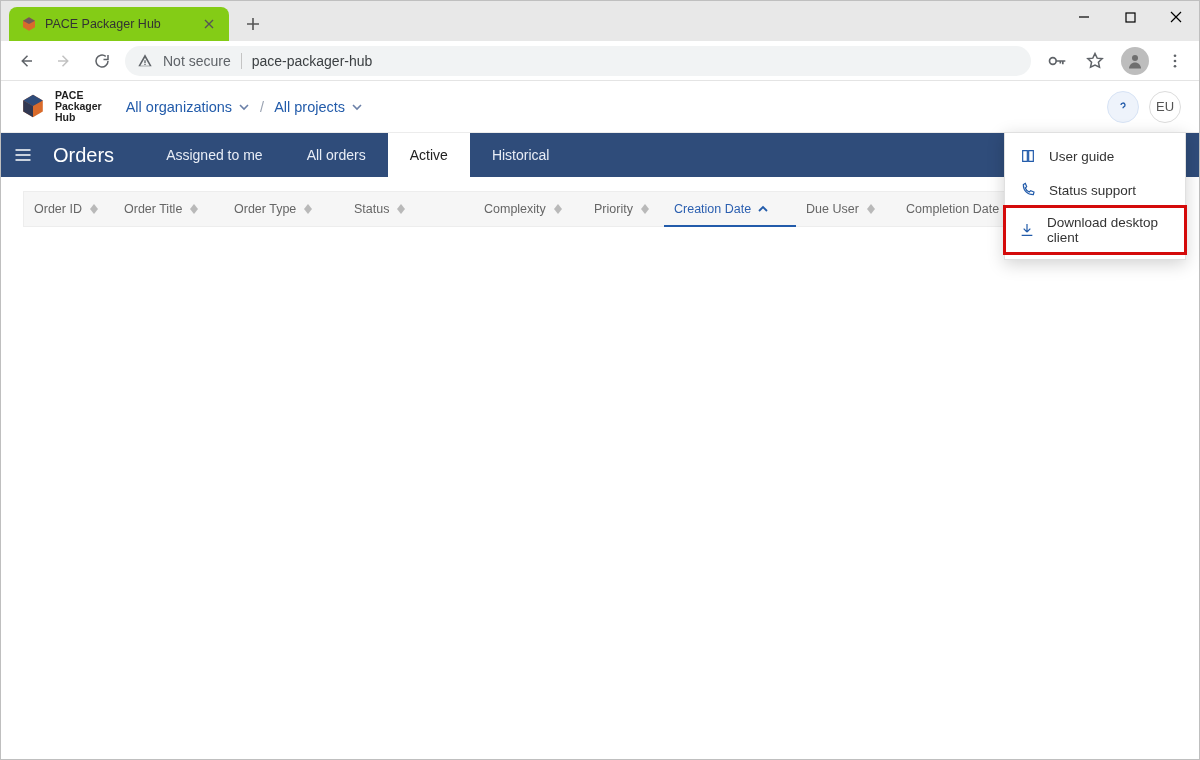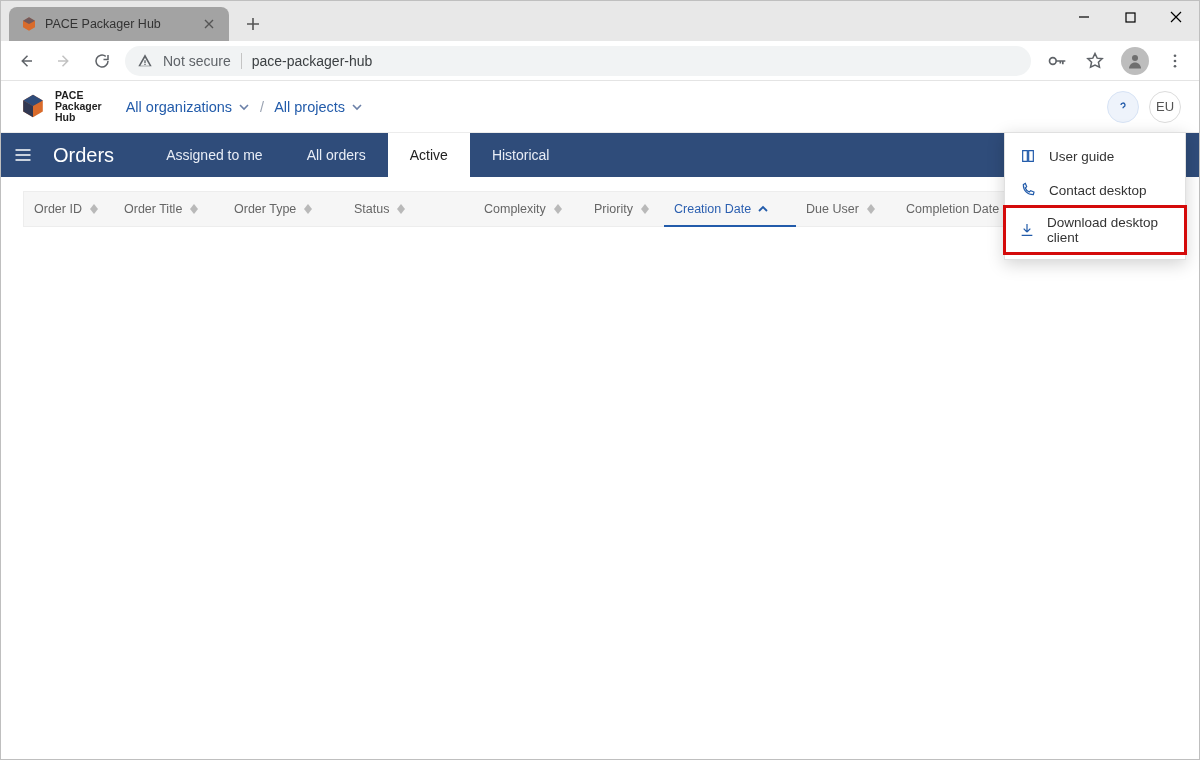--- a/index.html
+++ b/index.html
@@ -34,21 +34,21 @@
     align-items: flex-start;
     position: relative;
   }
   .tabs-region {
     display: flex;
     align-items: center;
     height: 40px;
     padding-left: 8px;
   }
   .browser-tab {
-    background: #a3a3a3;
+    background: #84cc16;
     height: 34px;
     margin-top: 6px;
     border-radius: 8px 8px 0 0;
     display: flex;
     align-items: center;
     padding: 0 12px;
     gap: 8px;
     min-width: 220px;
     font-size: 12.5px;
   }
@@ -352,21 +352,21 @@
         </svg>
     </span>
     <span>User guide</span>
   </div>
   <div class="mi">
     <span class="ico">
       <svg width="16" height="16" viewBox="0 0 24 24">
           <path fill="none" stroke="#225baa" stroke-width="1.8" d="M5 4c0 9 6 15 15 15l1-4-5-2-2 2c-3-1-5-3-6-6l2-2-2-5z"></path>
         </svg>
     </span>
-    <span>Contact desktop</span>
+    <span>Status support</span>
   </div>
   <div class="mi highlight">
     <span class="ico">
       <svg width="16" height="16" viewBox="0 0 24 24">
           <path fill="none" stroke="#225baa" stroke-width="1.8" d="M12 3v12m0 0l-5-5m5 5l5-5M4 20h16"></path>
         </svg>
     </span>
     <span>Download desktop client</span>
   </div>
 </div>

